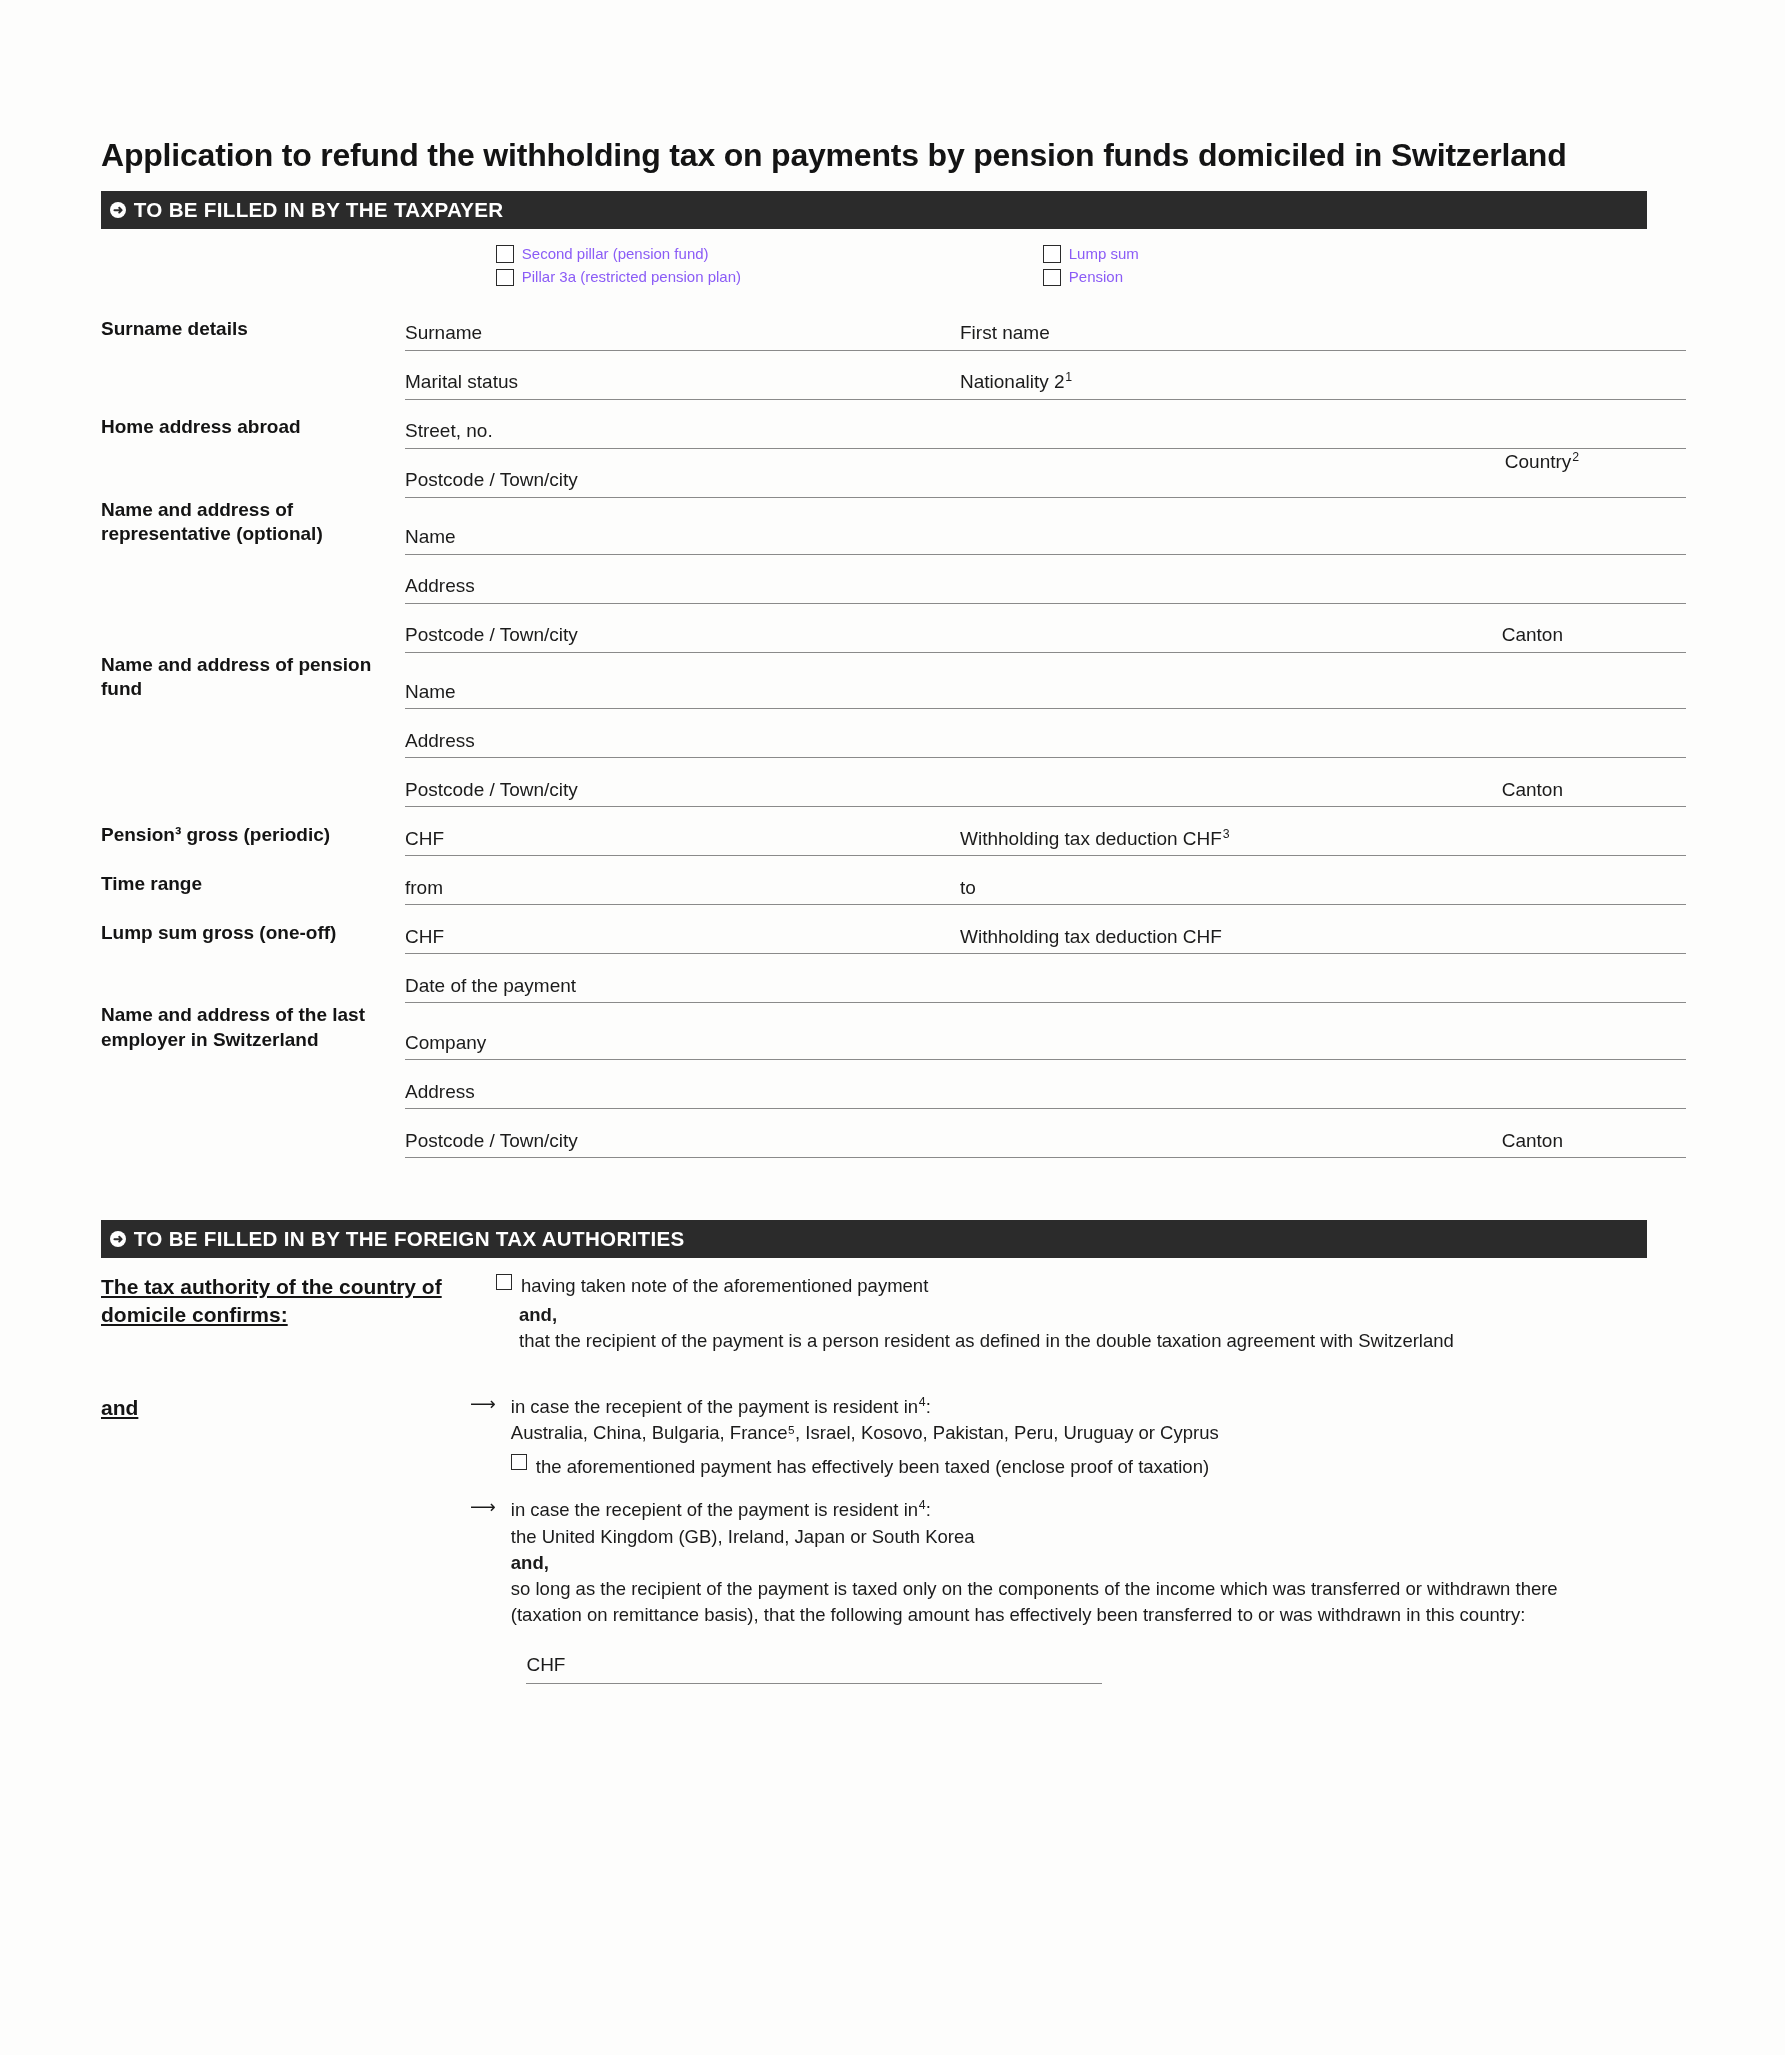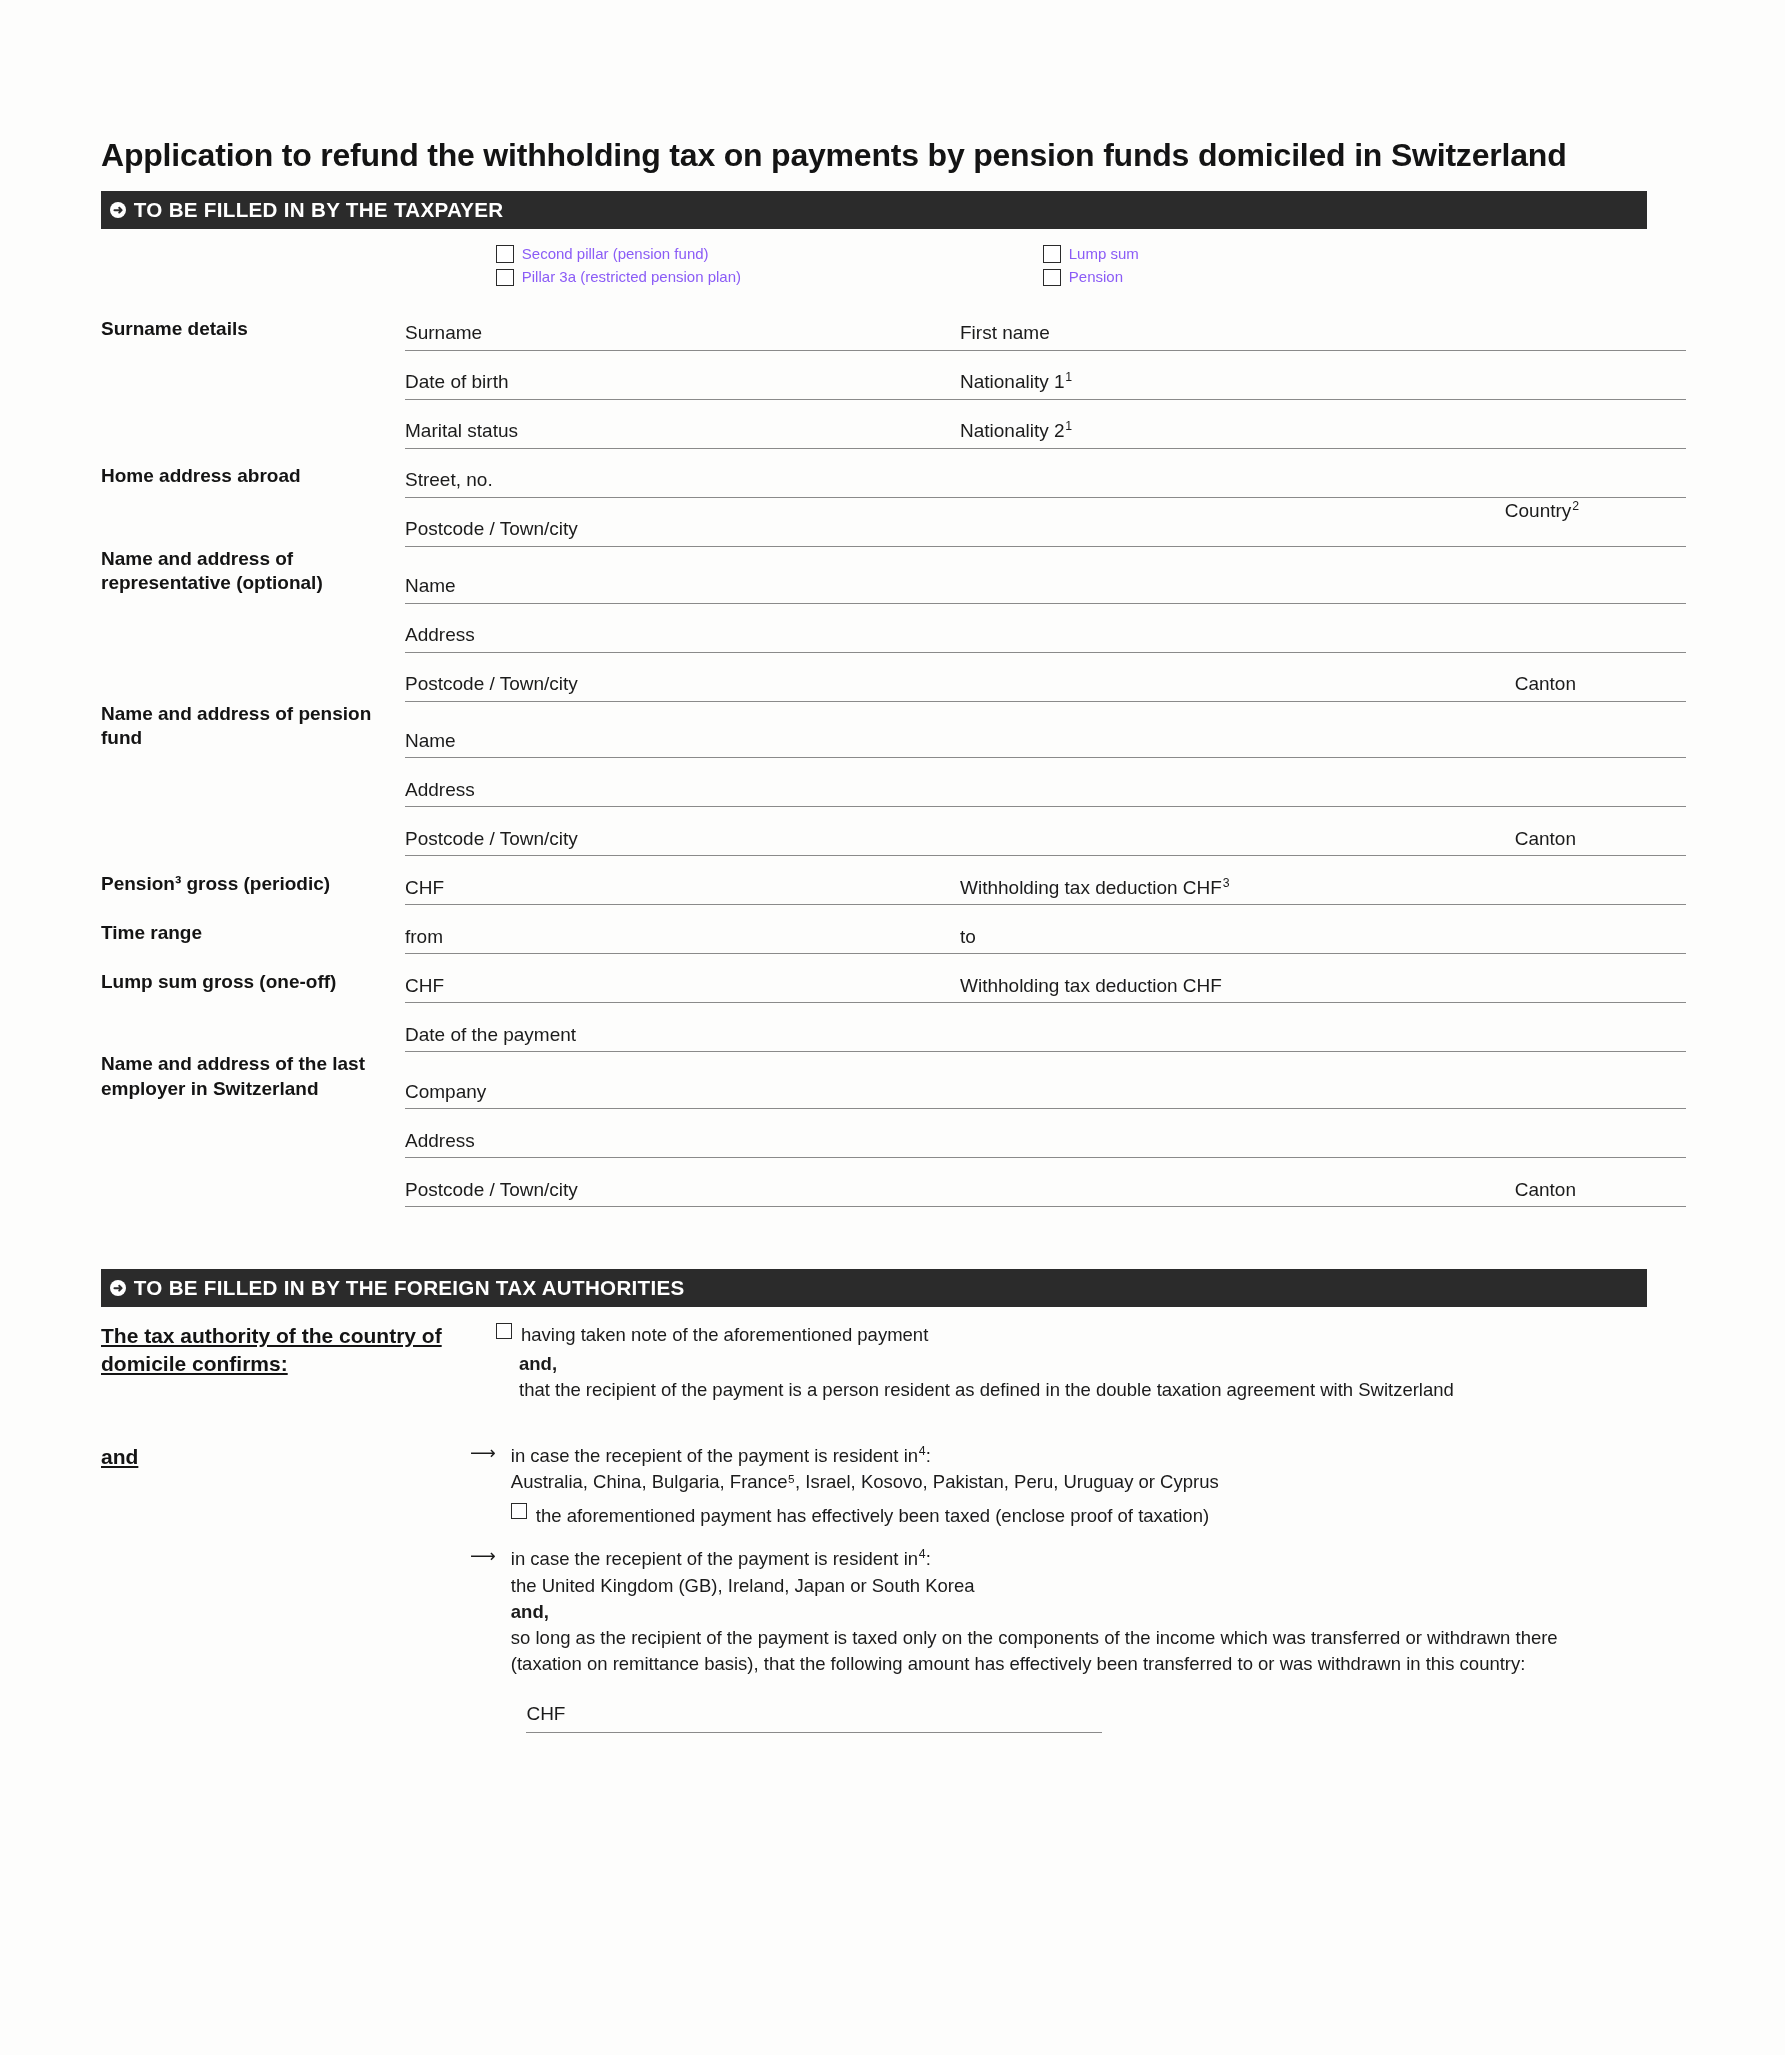--- a/index.html
+++ b/index.html
@@ -143,21 +143,21 @@
     padding-bottom: 4.1px;
     white-space: nowrap;
   }
   .fline .ftext.right {
     position: absolute;
     right: 107px;
     bottom: 21px;
   }
   .fline .ftext.right2 {
     position: absolute;
-    right: 110px;
+    right: 123px;
     bottom: 3.3px;
   }
   .w-half { width: 555px; flex: 0 0 555px; }
   .w-half2 { width: 726px; flex: 0 0 726px; }
   .w-full { width: 1281px; flex: 0 0 1281px; }
   .sup {
     font-size: 12.3px;
     vertical-align: super;
     margin-left: 0.8px;
   }
@@ -271,31 +271,20 @@
       <div class="fields">
         <div class="fline w-half">
           <span class="ftext">Surname</span>
         </div>
         <div class="fline w-half2">
           <span class="ftext">First name</span>
         </div>
       </div>
     </div>
 
-    <div class="frow">
-      <div class="flabel"></div>
-      <div class="fields">
-        <div class="fline w-half">
-          <span class="ftext">Date of birth</span>
-        </div>
-        <div class="fline w-half2">
-          <span class="ftext"><span>Nationality 1</span><span class="sup">1</span></span>
-        </div>
-      </div>
-    </div>
 
     <div class="frow">
       <div class="flabel"></div>
       <div class="fields">
         <div class="fline w-half">
           <span class="ftext">Marital status</span>
         </div>
         <div class="fline w-half2">
           <span class="ftext"><span>Nationality 2</span><span class="sup">1</span></span>
         </div>

